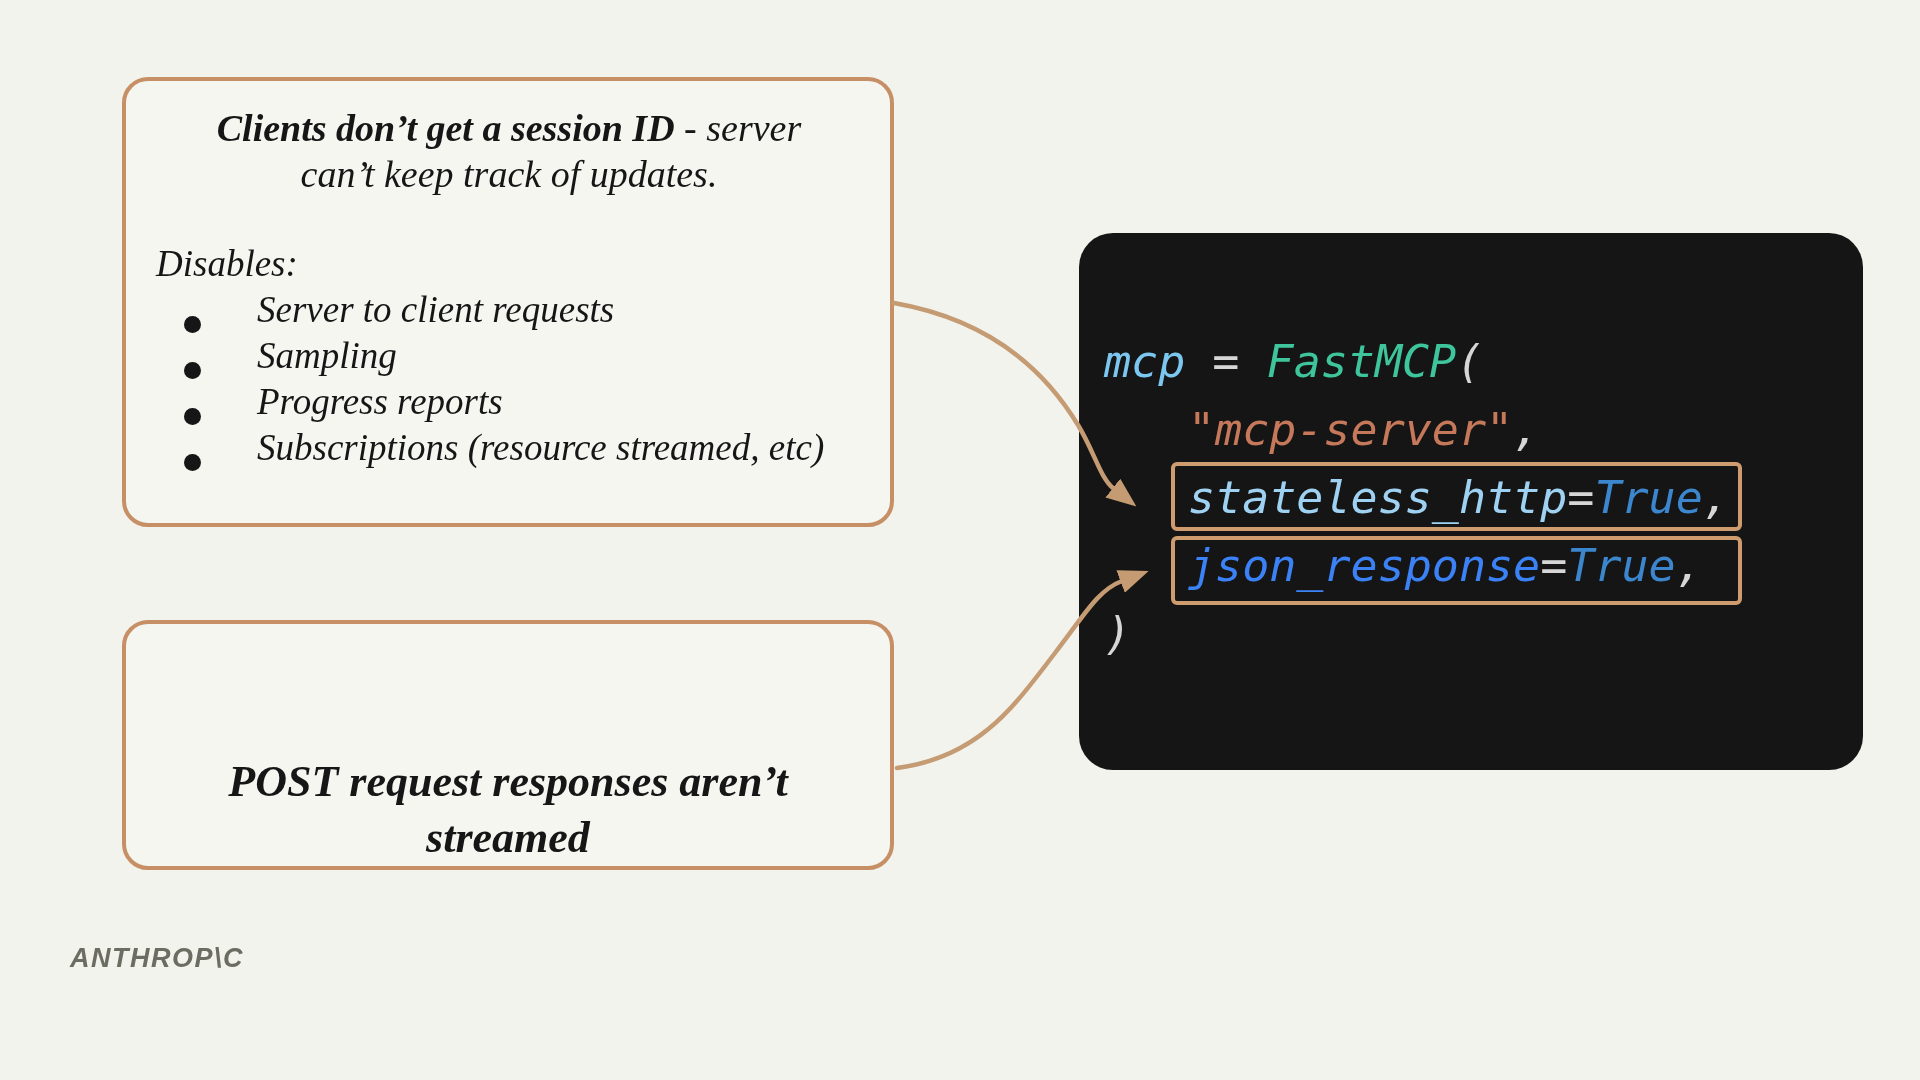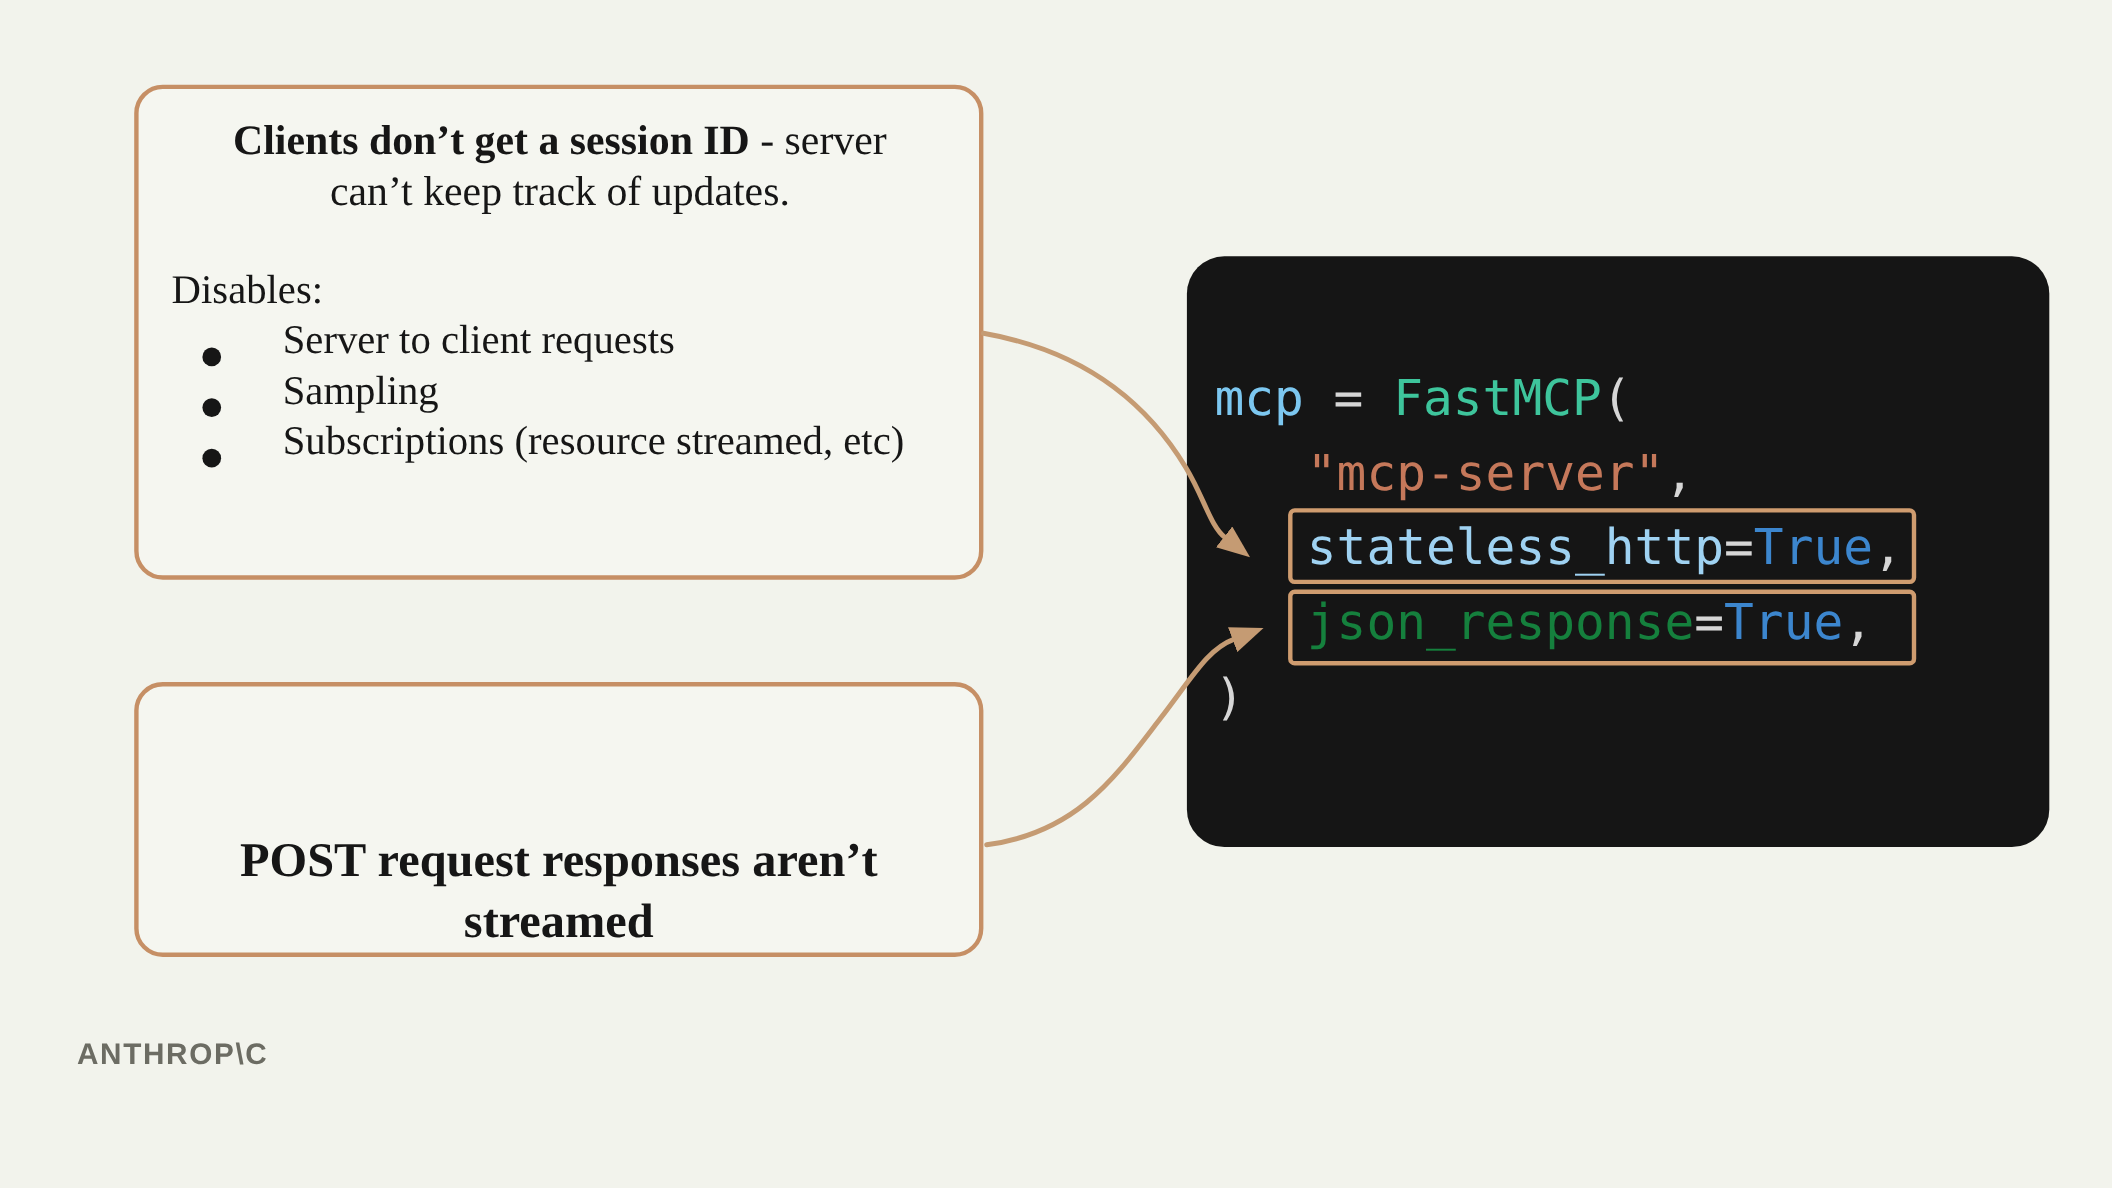--- a/index.html
+++ b/index.html
@@ -12,21 +12,21 @@
     --text:#161616;
     --logo-text:#6C6C63;
   }
   *{margin:0;padding:0;box-sizing:border-box;}
   html,body{width:1920px;height:1080px;overflow:hidden;}
   body{
     background:var(--page-bg);
     font-family:"Liberation Serif", serif;
     color:var(--text);
   }
-  .stage{position:relative;width:1824px;height:1080px;}
+  .stage{position:relative;width:1824px;height:1080px;font-style:italic;}
 
   
   .note-box{
     position:absolute;
     background:var(--box-bg);
     border:4px solid var(--box-border);
     border-radius:26px;
   }
   .note-session{left:122px;top:77px;width:772px;height:450px;padding:24px 28px 0 30px;}
   .note-post{
@@ -108,36 +108,40 @@
         <li>
           <span class="dot"></span>
           <span class="li-text">Server to client requests</span>
         </li>
         <li>
           <span class="dot"></span>
           <span class="li-text">Sampling</span>
         </li>
         <li>
           <span class="dot"></span>
+          <span class="li-text">Progress reports</span>
+        </li>
+        <li>
+          <span class="dot"></span>
           <span class="li-text">Subscriptions (resource streamed, etc)</span>
         </li>
       </ul>
   </div>
 
   <div class="note-box note-post">
     <div class="post-line">POST request responses aren’t</div>
     <div class="post-line">streamed</div>
   </div>
 
   <div class="code-panel">
     <div class="code">
         <div class="code-line"><span style="color: rgb(124, 199, 240);">mcp</span><span style="color: rgb(214, 214, 214);"> = </span><span style="color: rgb(62, 197, 156);">FastMCP</span><span style="color: rgb(214, 214, 214);">(</span></div>
         <div class="code-line indent"><span style="color: rgb(197, 120, 90);">"mcp-server"</span><span style="color: rgb(214, 214, 214);">,</span></div>
         <div class="code-line indent"><span style="color: rgb(159, 210, 242);">stateless_http</span><span style="color: rgb(214, 214, 214);">=</span><span style="color: rgb(60, 134, 206);">True</span><span style="color: rgb(214, 214, 214);">,</span></div>
-        <div class="code-line indent"><span style="color: #15803d;">json_response</span><span style="color: rgb(214, 214, 214);">=</span><span style="color: rgb(60, 134, 206);">True</span><span style="color: rgb(214, 214, 214);">,</span></div>
+        <div class="code-line indent"><span style="color: #3b82f6;">json_response</span><span style="color: rgb(214, 214, 214);">=</span><span style="color: rgb(60, 134, 206);">True</span><span style="color: rgb(214, 214, 214);">,</span></div>
         <div class="code-line"><span style="color: rgb(214, 214, 214);">)</span></div>
       </div>
     <div class="hl hl1"></div>
     <div class="hl hl2"></div>
   </div>
 
   <svg class="arrows" viewBox="0 0 1920 1080">
     <defs>
       <marker id="ah" viewBox="0 0 10 8" refX="0.5" refY="4" markerWidth="30" markerHeight="24" markerUnits="userSpaceOnUse" orient="auto">
         <path class="head" d="M0,0 L10,4 L0,8 Z"></path>

